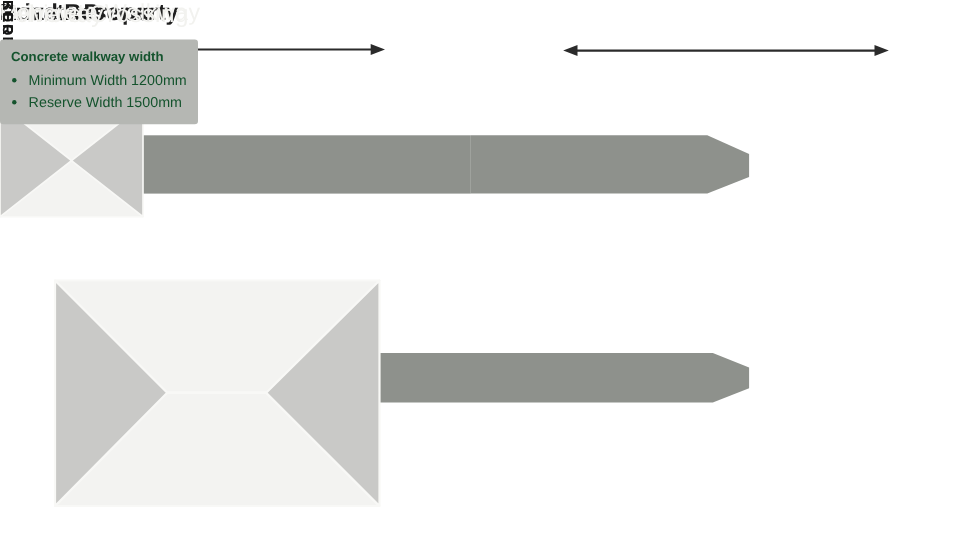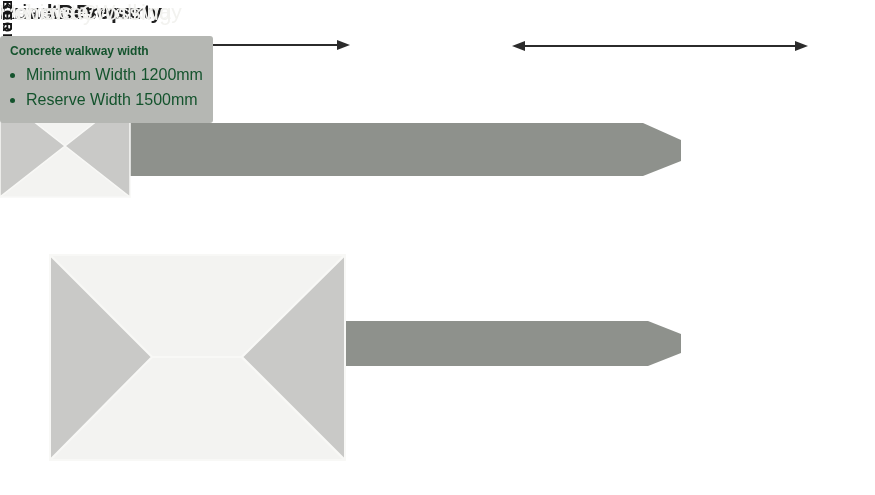--- a/index.html
+++ b/index.html
@@ -64,21 +64,21 @@
     left: 433; top: 384; width: 224;
     background: var(--info-box-bg, #b5b7b3);
     border-radius: 3px;
     padding: 8px 10px 10px 10px;
     box-sizing: border-box;
     color: #14532d;
     margin-top: 36px;
   }
   .info-box .title { font-size: 12px; font-weight: 700; }
   .info-box ul { margin: 5px 0 0 16px; padding: 0; }
-  .info-box li { font-size: 16px; line-height: 1.55; }
+  .info-box li { font-size: 13px; line-height: 1.55; }
 
   .bottom-shadow { left: 4; top: 483; width: 866; height: 8; background: #d4d4d2; z-index: 1; }
 </style>
 </head>
 <body>
 
 <div class="stage">
 
   <div class="abs grass-left"></div>
   <div class="abs footpath"></div>

